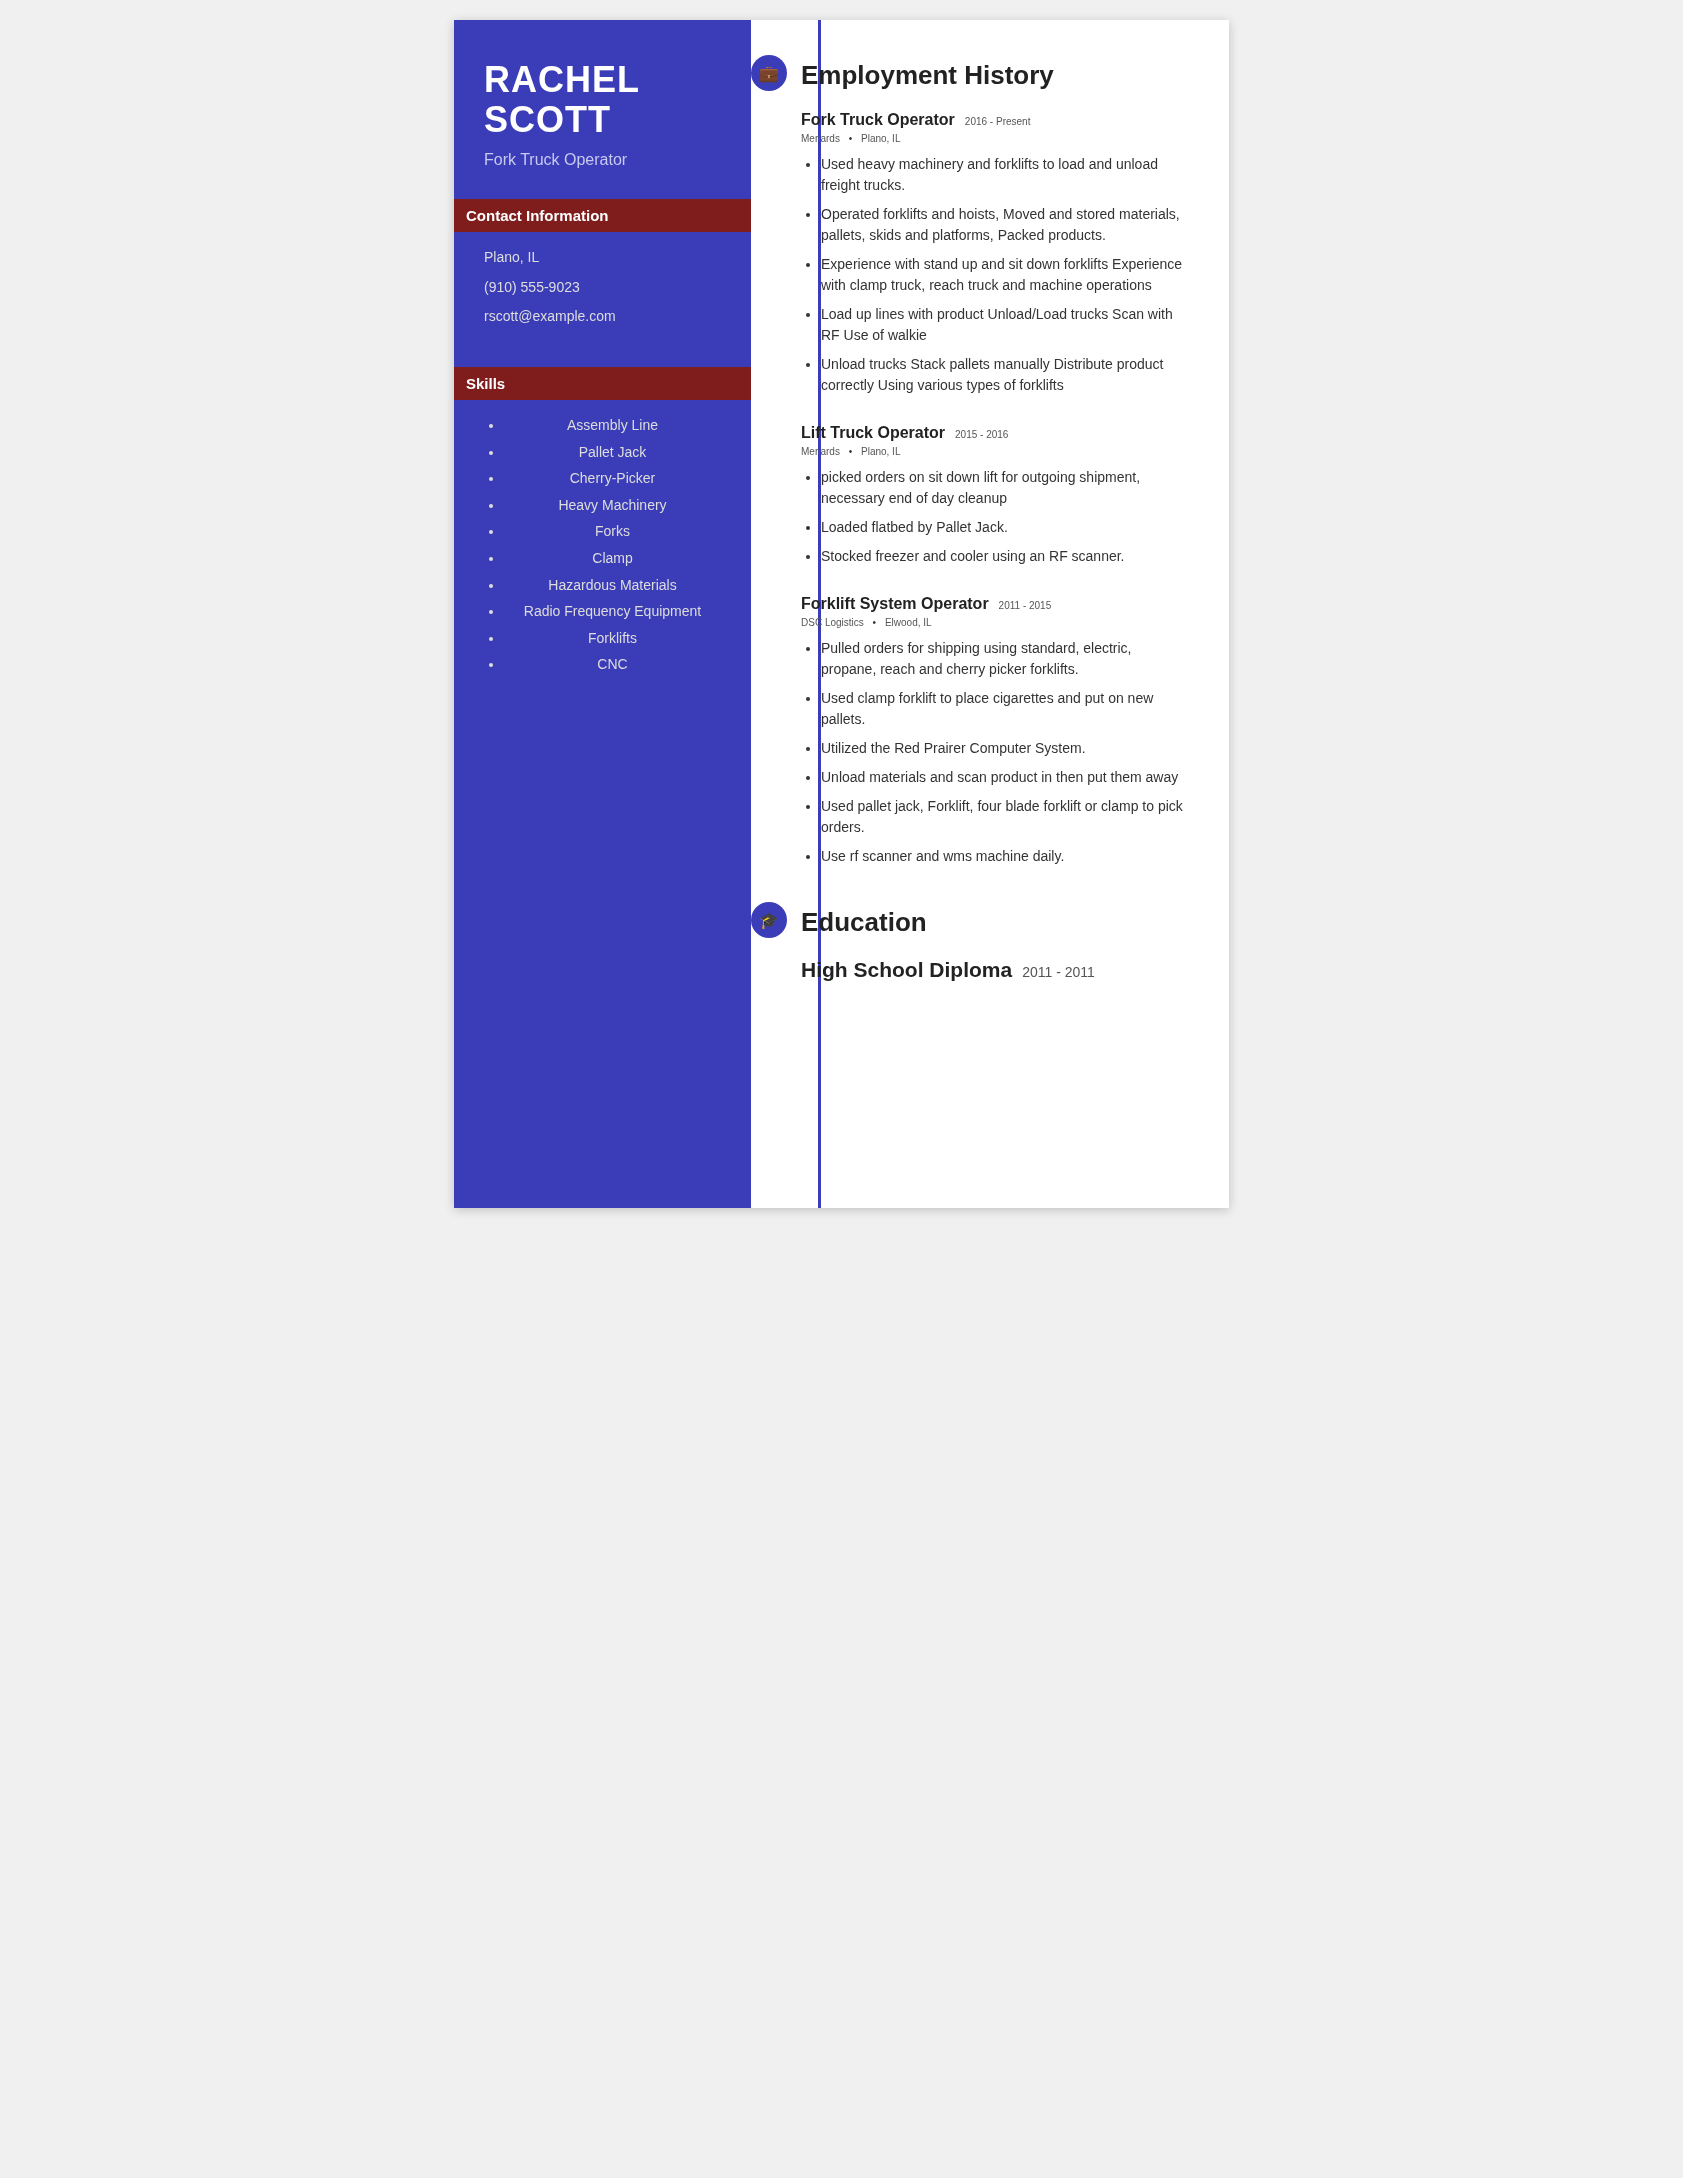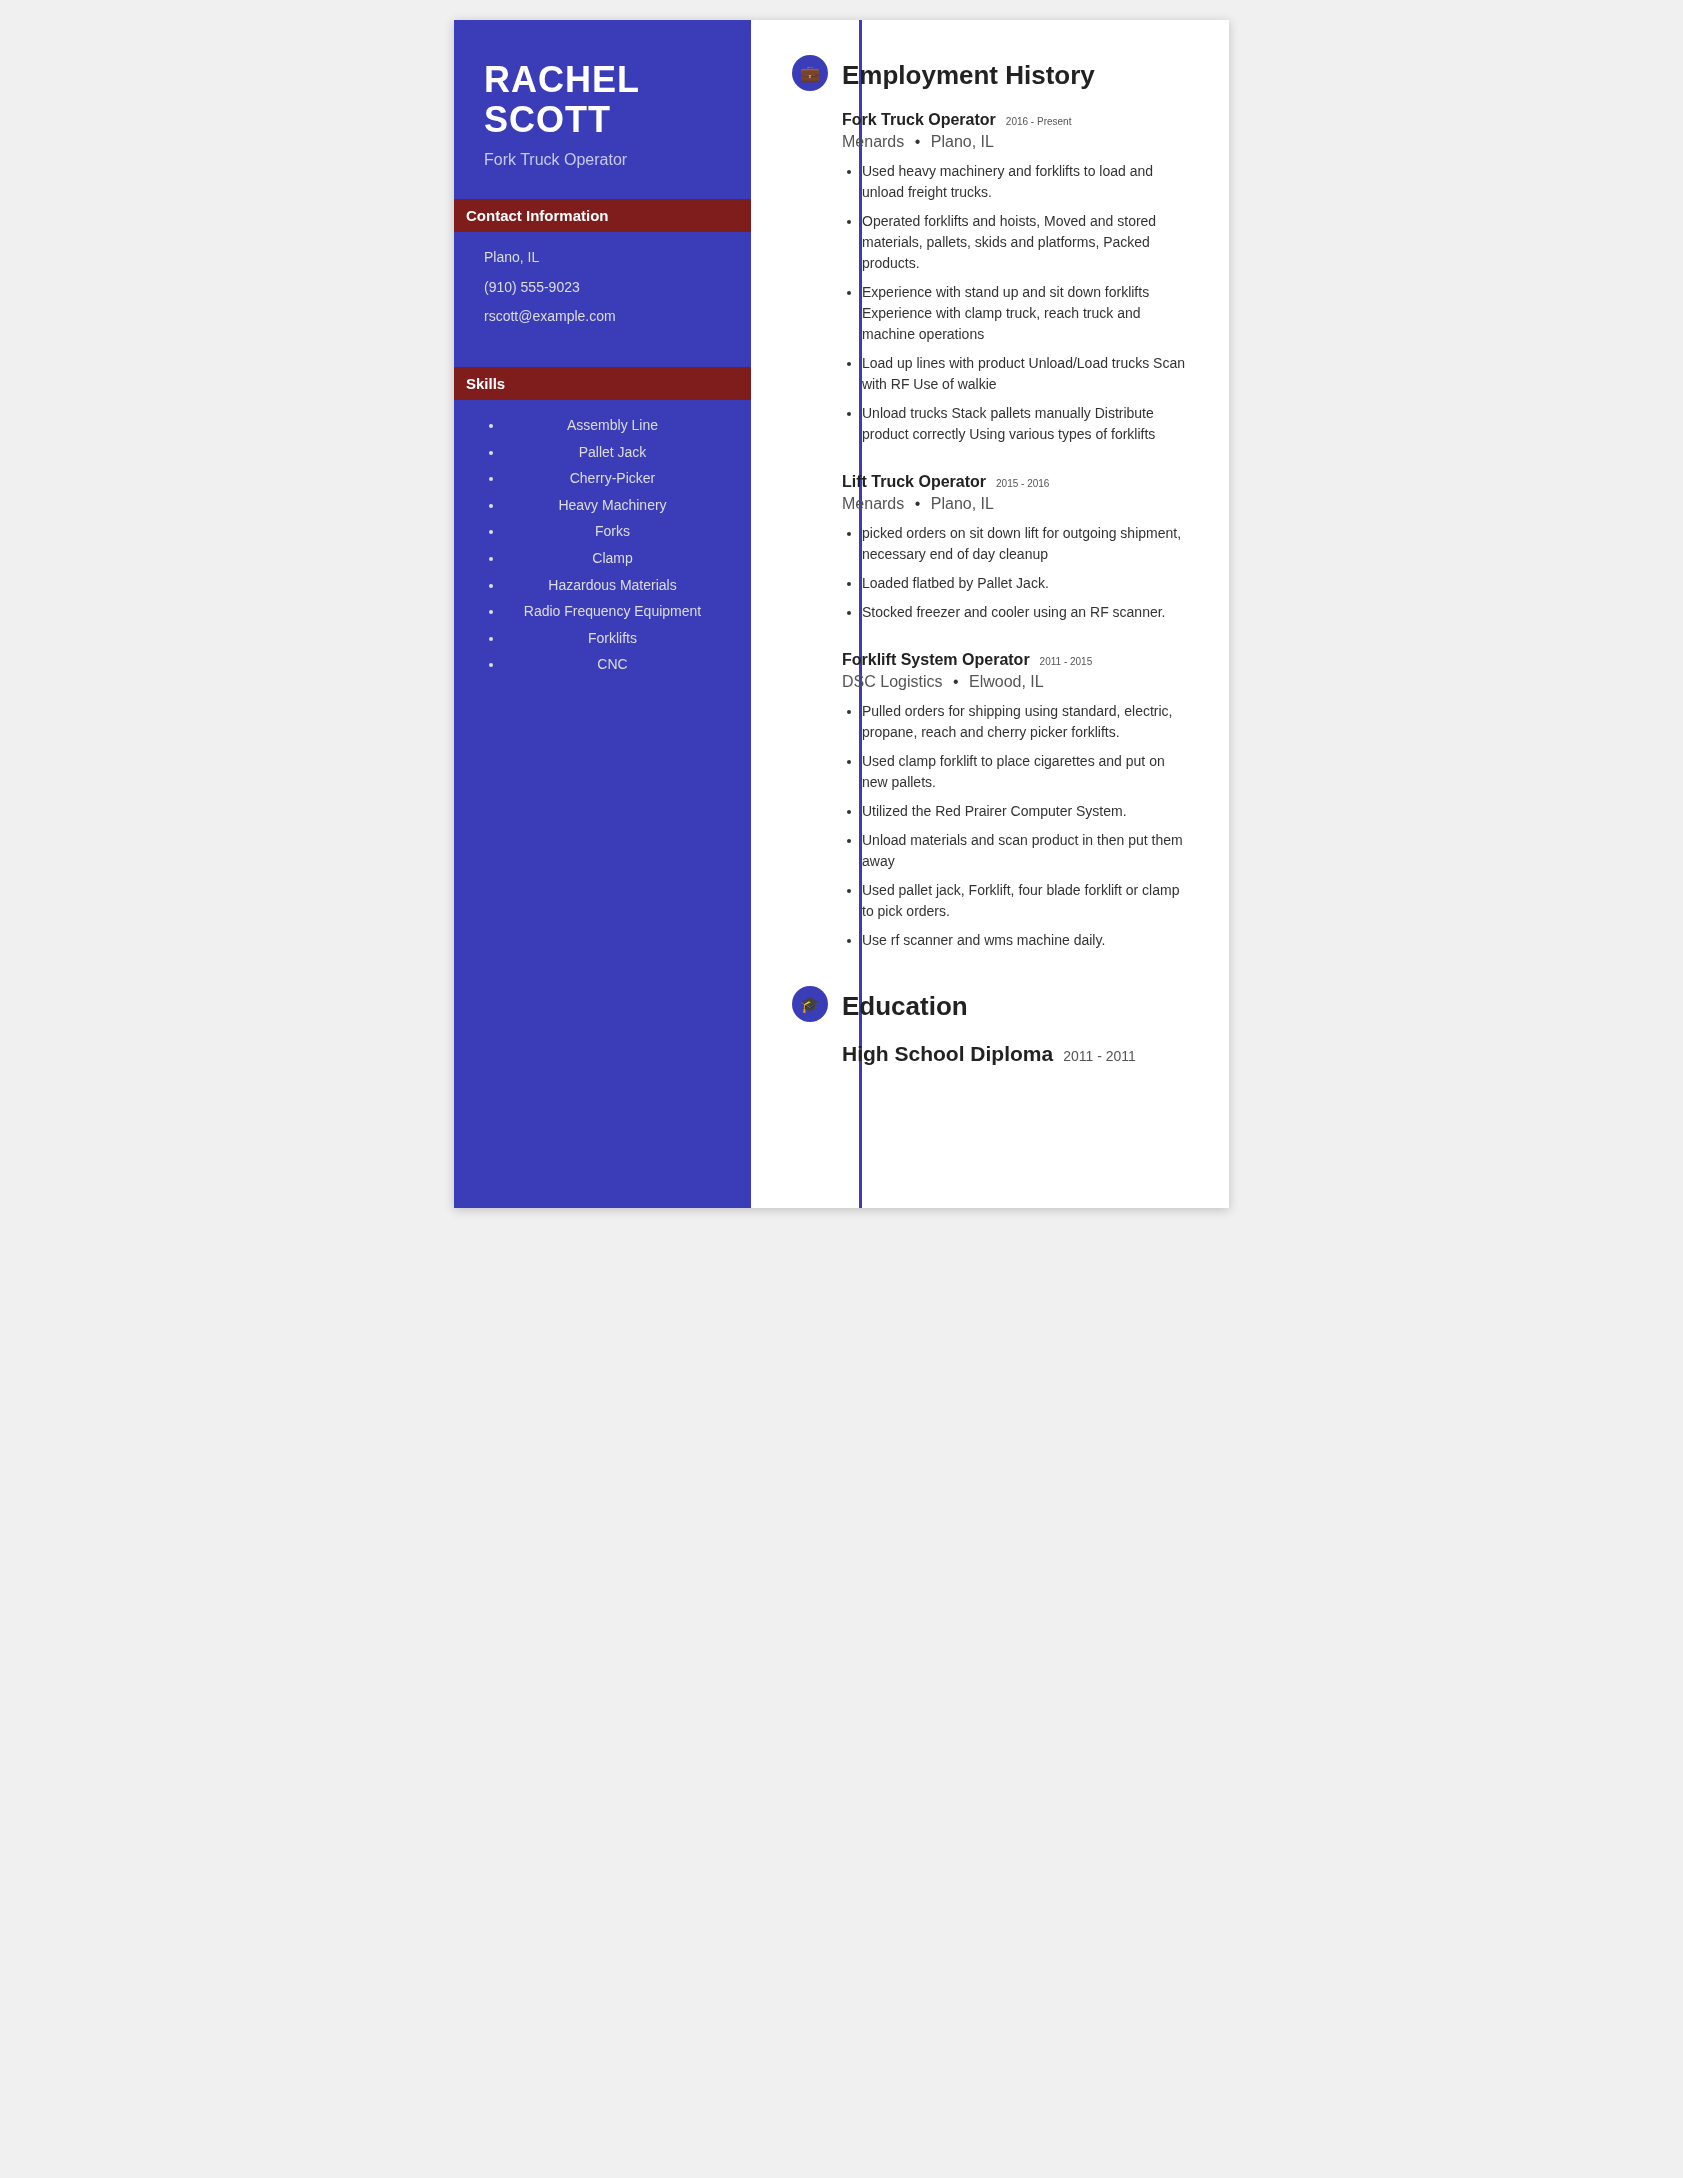--- a/index.html
+++ b/index.html
@@ -11,21 +11,20 @@
       align-items: flex-start;
       min-height: 100vh;
       padding: 20px;
     }
     .resume {
       width: 775px;
       min-height: 1188px;
       background: #fff;
       display: flex;
       box-shadow: 0 2px 10px rgba(0,0,0,0.2);
-      gap: 41px;
     }
     
     .sidebar {
       width: 297px;
       min-width: 297px;
       background: #3B3DB8;
       color: #fff;
       padding: 40px 30px;
       display: flex;
       flex-direction: column;
@@ -125,21 +124,21 @@
       font-size: 16px;
       font-weight: 700;
       color: #222;
     }
     .job-dates {
       font-size: 10px;
       color: #555;
       font-weight: 400;
     }
     .job-company {
-      font-size: 16px;
+      font-size: 10px;
       color: #555;
       margin-bottom: 10px;
     }
     .job-company .dot {
       margin: 0 6px;
       color: #333;
     }
     .job-bullets {
       list-style: disc;
       padding-left: 20px;

